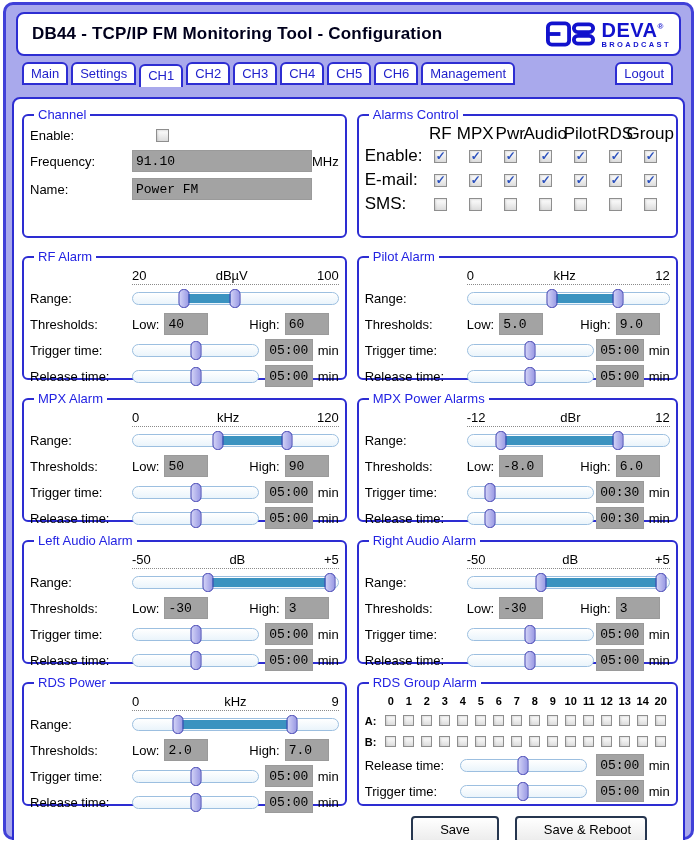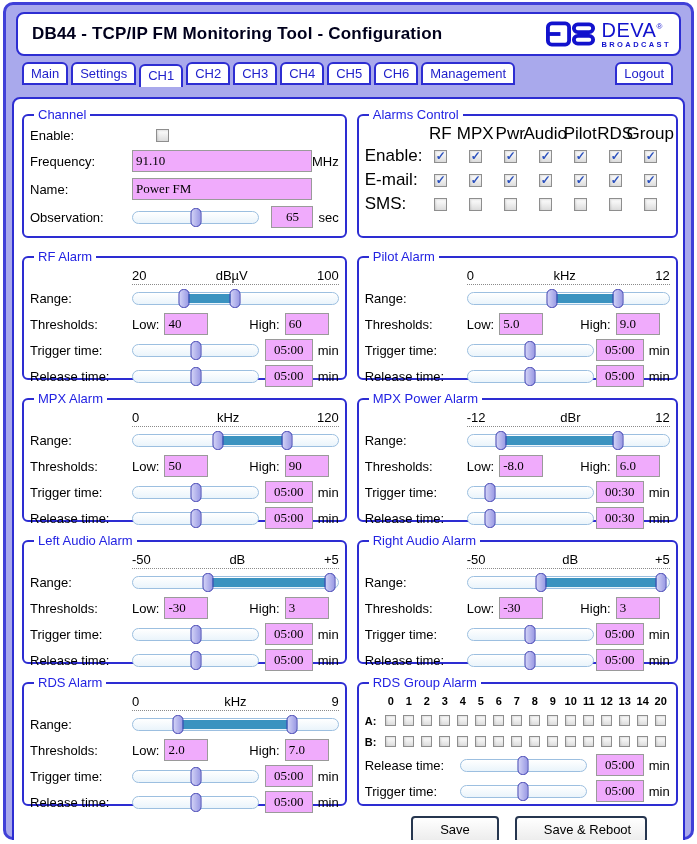--- a/index.html
+++ b/index.html
@@ -1,41 +1,41 @@
 <!DOCTYPE html>
 <html><head>
 <meta charset="utf-8">
 <style>
   html,body{margin:0;padding:0;background:#fff;font-family:"Liberation Sans",sans-serif;}
   .page{width:691px;height:838px;margin:2px auto 0;background:#a9a9ec;border:3px solid #4040d8;border-radius:10px;box-sizing:border-box;padding:5px 4px 0;}
   .titlebar{background:#fff;border:2px solid #2d2dd2;border-radius:8px;margin:2px 6px 6px;height:40px;display:flex;align-items:center;padding:0 8px 0 14px;}
   .title{font-size:17px;font-weight:bold;color:#00001c;flex:1;letter-spacing:.2px;}
   .logo{display:flex;align-items:center;gap:5px;}
   .logo-text{display:flex;flex-direction:column;line-height:1;}
-  .deva{font-size:20px;font-weight:normal;color:#1212cd;letter-spacing:.5px;}
+  .deva{font-size:20px;font-weight:bold;color:#1212cd;letter-spacing:.5px;}
   .deva sup{font-size:8px;}
   .broadcast{font-size:7.5px;font-weight:bold;color:#1212cd;letter-spacing:2.4px;margin-top:1px;}
   .tabbar{display:flex;align-items:flex-end;padding:0 12px;position:relative;z-index:2;margin-bottom:-2px;}
   .tab{background:#fff;border:2px solid #2d2dd2;border-radius:6px 6px 0 0;padding:2px 7px 2px;font-size:13px;color:#2222cc;margin-right:3px;cursor:pointer;margin-bottom:2px;}
   .tab.active{margin-bottom:0;padding-bottom:4px;border-bottom:none;}
   .tab.logout{margin-left:auto;margin-right:2px;}
   .panel{margin:12px 2px;background:#fff;border:2px solid #2d2dd2;border-radius:8px;padding:8px 8px 10px;position:relative;z-index:1;}
   .grid{display:grid;grid-template-columns:1fr 1fr;column-gap:10px;row-gap:11px;}
   fieldset.box{border:2px solid #2d2dd2;border-radius:6px;margin:0;padding:1px 6px 3px;height:131px;box-sizing:border-box;}
   legend{font-size:13px;color:#2323e2;padding:0 4px;margin-left:4px;}
   .row{display:flex;align-items:center;height:26px;font-size:13px;color:#000;}
   .scale-row{height:20px;align-items:flex-end;}
   .lbl{width:102px;flex-shrink:0;}
   .scale{flex:1;display:flex;justify-content:space-between;border-bottom:1px dotted #8a8a8a;padding-bottom:1px;}
   .slider{position:relative;height:13px;border:1px solid #9cbfe0;border-radius:7px;background:linear-gradient(#ffffff,#eaf4fb);box-sizing:border-box;}
   .slider.range{flex:1;}
   .slider.time{width:127px;}
   .fill{position:absolute;top:1px;bottom:1px;background:#3b93c0;}
   .handle{position:absolute;top:-4px;width:11px;height:19px;border:1px solid #3b3bb0;border-radius:5px;background:linear-gradient(90deg,#d2d2f6,#9a9ae4);transform:translateX(-50%);cursor:pointer;box-sizing:border-box;}
-  input.txt{font-family:Liberation Serif, serif;font-size:13px;border:1px solid #9a9a9a;padding:1px 3px;height:18px;box-sizing:content-box;color:#000;background:#f0abfc;}
+  input.txt{font-family:Liberation Mono, monospace;font-size:13px;border:1px solid #9a9a9a;padding:1px 3px;height:18px;box-sizing:content-box;color:#000;background:#a3a3a3;}
   .th{width:36px;margin-left:5px;}
   .slbl.hi{margin-left:auto;}
   .thr{padding-right:10px;}
   .tm{width:40px;margin-left:auto;text-align:center;}
   .unit{margin-left:5px;}
   .cb{width:13px;height:13px;border:1px solid #8e8e8e;background:linear-gradient(#ffffff,#dcdcdc);display:inline-block;position:relative;box-shadow:inset 1px 1px 2px rgba(0,0,0,.12);cursor:pointer;box-sizing:border-box;}
   .cb.checked::after{content:"\2713";color:#2b50bd;font-weight:bold;font-size:12px;position:absolute;left:1px;top:-2px;}
   .cb.sm{width:11px;height:11px;}
   .ac-row{display:flex;align-items:center;height:24px;font-size:17px;}
   .ac-head{height:21px;}
@@ -97,28 +97,20 @@
         </div>
         <div class="row ch-row">
           <span class="lbl">Frequency:</span>
           <input class="txt ch-input" value="91.10" style="">
           <span class="unit" style="margin-left:auto">MHz</span>
         </div>
         <div class="row ch-row">
           <span class="lbl">Name:</span>
           <input class="txt ch-input" value="Power FM" style="">
         </div>
-        <div class="row ch-row">
-          <span class="lbl">Observation:</span>
-          <div class="slider time">
-            <div class="handle" style="left: 50%;"></div>
-          </div>
-          <input class="txt ch-small" value="65" style="">
-          <span class="unit">sec</span>
-        </div>
       </fieldset>
 
       <fieldset class="box">
         <legend>Alarms Control</legend>
         <div class="ac-row ac-head">
           <span class="ac-lbl"></span>
           <span class="ac-cell">RF</span>
           <span class="ac-cell">MPX</span>
           <span class="ac-cell">Pwr</span>
           <span class="ac-cell">Audio</span>
@@ -323,21 +315,21 @@
             <span class="lbl">Release time:</span>
           <div class="slider time">
               <div class="handle" style="left: 50%;"></div>
             </div>
           <input class="txt tm" value="05:00" style="">
           <span class="unit">min</span>
         </div>
       </fieldset>
 
       <fieldset class="box">
-        <legend>MPX Power Alarm</legend>
+        <legend>MPX Power Alarms</legend>
         <div class="row scale-row">
             <span class="lbl"></span>
           <div class="scale">
             <span>-12</span>
             <span>dBr</span>
             <span>12</span>
           </div>
         </div>
         <div class="row">
             <span class="lbl">Range:</span>
@@ -452,21 +444,21 @@
             <span class="lbl">Release time:</span>
           <div class="slider time">
               <div class="handle" style="left: 50%;"></div>
             </div>
           <input class="txt tm" value="05:00" style="">
           <span class="unit">min</span>
         </div>
       </fieldset>
 
       <fieldset class="box">
-        <legend>RDS Alarm</legend>
+        <legend>RDS Power</legend>
         <div class="row scale-row">
             <span class="lbl"></span>
           <div class="scale">
             <span>0</span>
             <span>kHz</span>
             <span>9</span>
           </div>
         </div>
         <div class="row">
             <span class="lbl">Range:</span>

